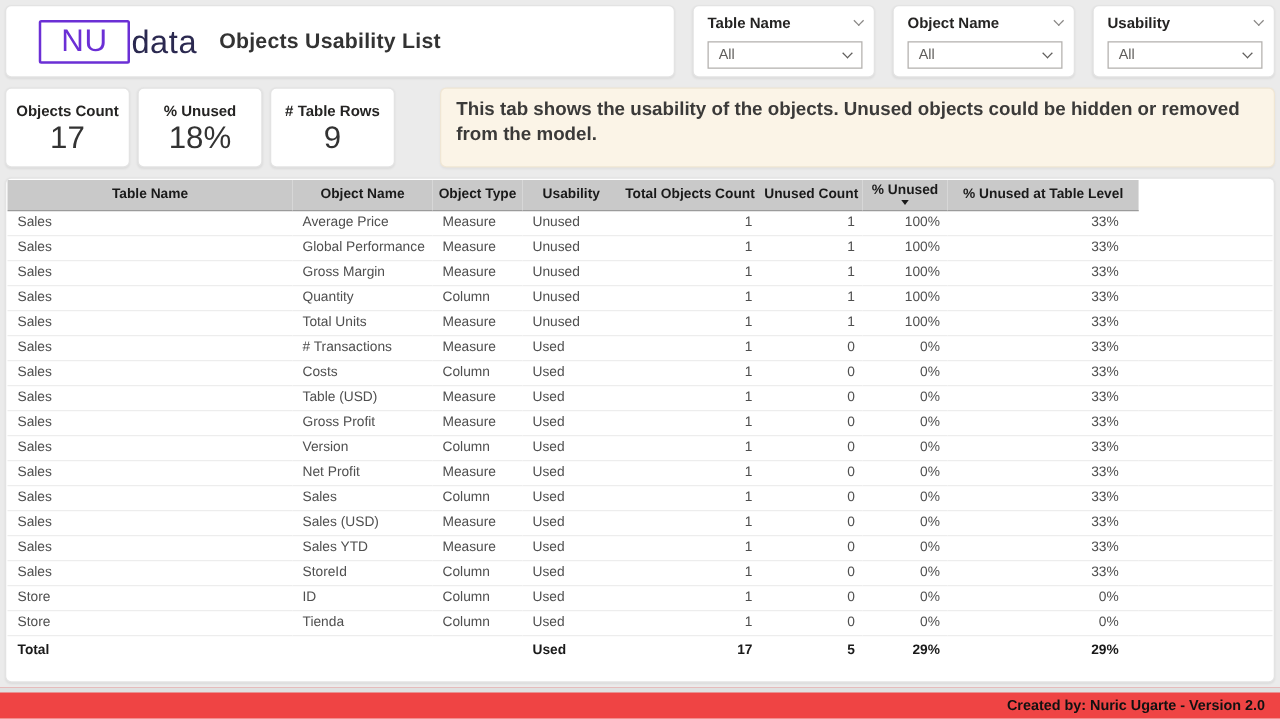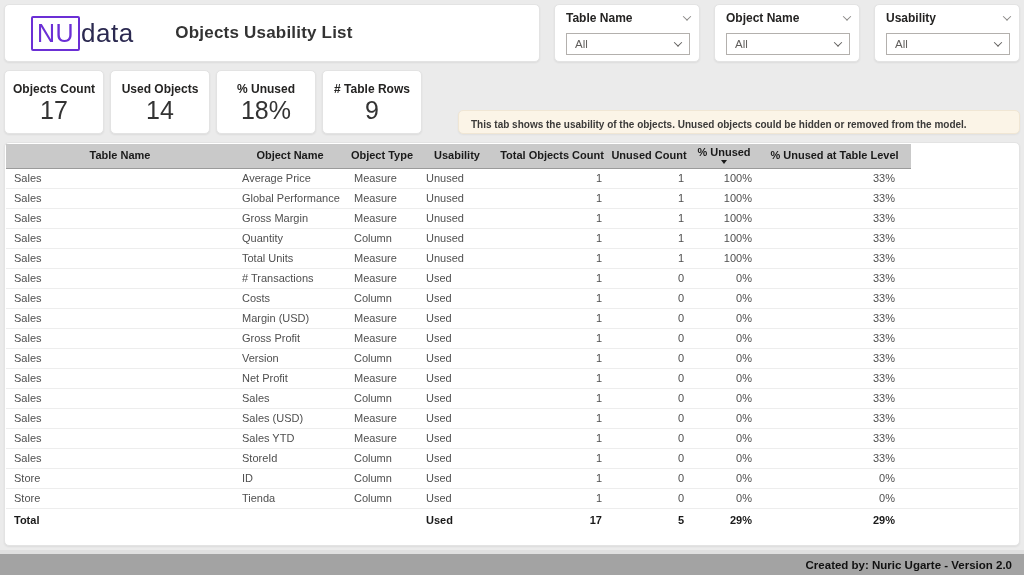--- a/index.html
+++ b/index.html
@@ -8,63 +8,63 @@
          display:flex; flex-direction:column; }
   .canvas { flex:1 1 auto; padding:4px; display:flex; flex-direction:column; }
   .card { background:#FFFFFF; border:1px solid #E3E3E3; border-radius:5px;
           box-shadow:0 1px 2px rgba(0,0,0,0.07); }
 
   
   .top-row { display:flex; gap:14px; height:58px; margin-bottom:8px; }
   .header-card { flex:1 1 auto; display:flex; align-items:center; padding:0 26px; position:relative; }
   .logo { display:flex; align-items:center; }
   .logo-nu { color:#6B2FD5; border:2px solid #6B2FD5; border-radius:2px;
-             font-size:25px; font-weight:500; padding:1px 4px; letter-spacing:0.5px; }
+             font-size:25px; font-weight:500; padding:1px 16px; letter-spacing:0.5px; }
   .logo-data { color:#2B2950; font-size:26px; font-weight:500; letter-spacing:0.5px; margin-left:1px; }
   .page-title { position:absolute; left:0; right:16px; text-align:center;
                 font-size:17px; font-weight:700; color:#333333; letter-spacing:0.2px; }
   .slicer-card { flex:0 0 146px; padding:6px 9px 6px 11px; display:flex; flex-direction:column; justify-content:space-between; }
   .slicer-head { display:flex; align-items:center; justify-content:space-between; }
   .slicer-label { font-size:12px; font-weight:700; color:#252423; }
   .slicer-dropdown { height:22px; border:1px solid #B3B0AD; border-radius:0;
                      display:flex; align-items:center; justify-content:space-between; padding:0 8px; }
   .slicer-value { font-size:11.5px; color:#605E5C; }
   .chev { display:inline-block; width:6px; height:6px; border-right:1.3px solid #605E5C;
           border-bottom:1.3px solid #605E5C; transform:rotate(45deg) translate(-1px,-1px); }
   .chev-head { border-color:#8A8886; }
 
   
   .kpi-row { display:flex; gap:6px; height:64px; margin-bottom:8px; }
   .kpi-card { flex:0 0 100px; display:flex; flex-direction:column; align-items:center; justify-content:center; gap:2px; }
   .kpi-label { font-size:12px; font-weight:700; color:#252423; white-space:nowrap; }
   .kpi-value { font-size:25px; font-weight:400; color:#333333; line-height:1; }
   .info-box { flex:1 1 auto; margin-left:30px; background:#FBF4E7; border:1px solid #F0E6D4;
-              border-radius:5px; padding:7px 12px; font-size:10px; font-weight:700;
-              color:#3B3A39; line-height:1.35; box-shadow:0 1px 2px rgba(0,0,0,0.05);margin-top:40px; }
+              border-radius:5px; padding:7px 12px; font-size:15px; font-weight:700;
+              color:#3B3A39; line-height:1.35; box-shadow:0 1px 2px rgba(0,0,0,0.05); }
 
   
   .table-card { flex:1 1 auto; padding:1px 1px 4px 1px; overflow:hidden; }
   table { width:100%; border-collapse:collapse; table-layout:fixed; }
   col.w0{width:228px} col.w1{width:112px} col.w2{width:72px} col.w3{width:78px}
   col.w4{width:112px} col.w5{width:82px} col.w6{width:68px} col.w7{width:153px} col.w8{width:auto}
   thead th { background:#C9C9C9; height:24px; font-size:11px; font-weight:700; color:#1A1A1A;
              text-align:center; vertical-align:middle; border-bottom:1px solid #9B9B9B; padding:0 3px; }
   thead th.filler { background:#FFFFFF; border-bottom:none; }
   .th-wrap { display:flex; flex-direction:column; align-items:center; justify-content:center; line-height:1.05; }
   .sort-arrow { width:0; height:0; border-left:3.5px solid transparent; border-right:3.5px solid transparent;
                 border-top:4.5px solid #1A1A1A; margin-top:1px; }
   tbody td { height:20px; font-size:11px; color:#4F4F4F; border-bottom:1px solid #EDEDED;
              padding:0 8px; white-space:nowrap; overflow:hidden; }
   tbody td.num, tfoot td.num { text-align:right; padding-right:6px; }
   tbody td.c7, tfoot td.c7 { padding-right:16px; }
   tfoot td { height:24px; font-size:11px; font-weight:700; color:#1A1A1A;
              border-top:1px solid #2B2B2B; padding:0 8px; }
 
   
-  .footer-bar { flex:0 0 25px; background:#a3a3a3; border-top:4px solid #E0E0E0;
+  .footer-bar { flex:0 0 25px; background:#ef4444; border-top:4px solid #E0E0E0;
                 display:flex; align-items:center; justify-content:flex-end; padding:0 12px; }
   .footer-text { font-size:11.5px; font-weight:700; color:#111111; }
 </style>
 </head>
 <body>
 
 <div class="canvas">
 
   <div class="top-row">
     <div class="card header-card">
@@ -106,24 +106,20 @@
         <span class="slicer-value">All</span>
         <span class="chev"></span>
       </div>
     </div>
   </div>
 
   <div class="kpi-row">
     <div class="card kpi-card">
       <div class="kpi-label">Objects Count</div>
       <div class="kpi-value">17</div>
-    </div>
-    <div class="card kpi-card">
-      <div class="kpi-label">Used Objects</div>
-      <div class="kpi-value">14</div>
     </div>
     <div class="card kpi-card">
       <div class="kpi-label">% Unused</div>
       <div class="kpi-value">18%</div>
     </div>
     <div class="card kpi-card">
       <div class="kpi-label"># Table Rows</div>
       <div class="kpi-value">9</div>
     </div>
     <div class="info-box">This tab shows the usability of the objects. Unused objects could be hidden or removed from the model.</div>
@@ -261,21 +257,21 @@
             <td class="c2">Column</td>
             <td class="c3">Used</td>
             <td class="c4 num">1</td>
             <td class="c5 num">0</td>
             <td class="c6 num">0%</td>
             <td class="c7 num">33%</td>
             <td class="c8"></td>
           </tr>
           <tr>
             <td class="c0">Sales</td>
-            <td class="c1">Margin (USD)</td>
+            <td class="c1">Table (USD)</td>
             <td class="c2">Measure</td>
             <td class="c3">Used</td>
             <td class="c4 num">1</td>
             <td class="c5 num">0</td>
             <td class="c6 num">0%</td>
             <td class="c7 num">33%</td>
             <td class="c8"></td>
           </tr>
           <tr>
             <td class="c0">Sales</td>

